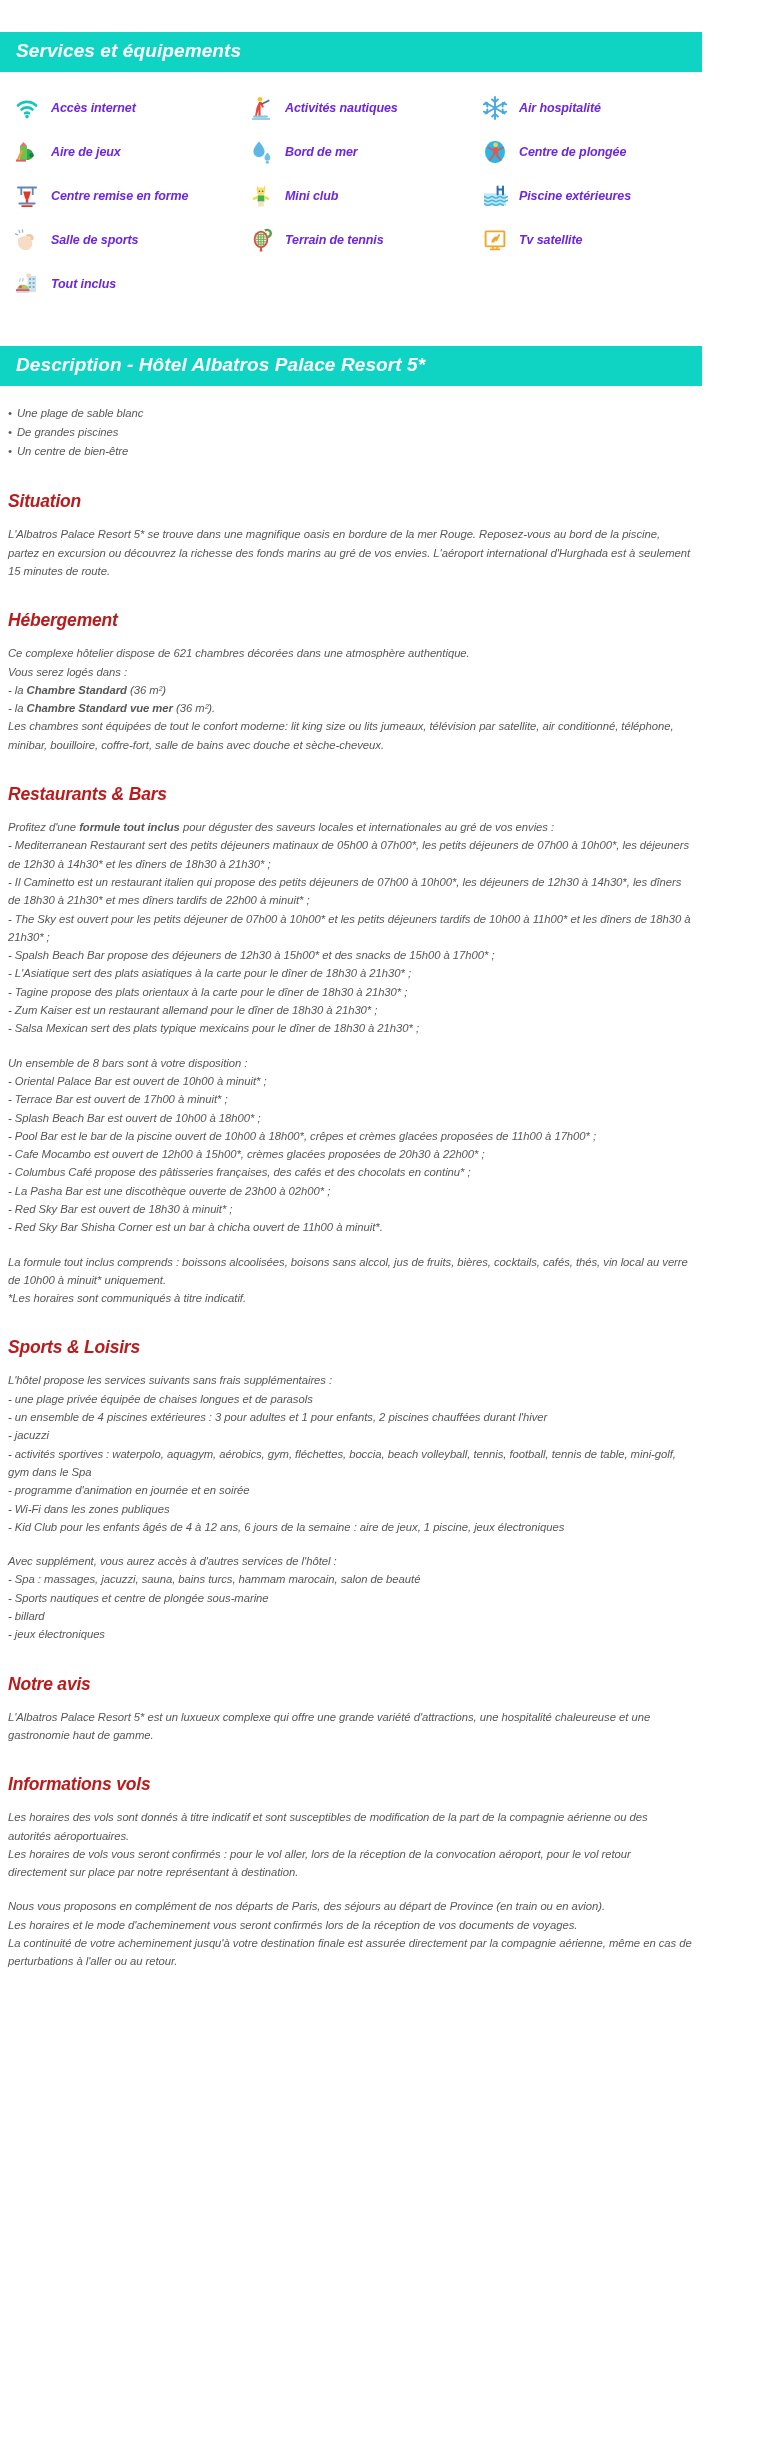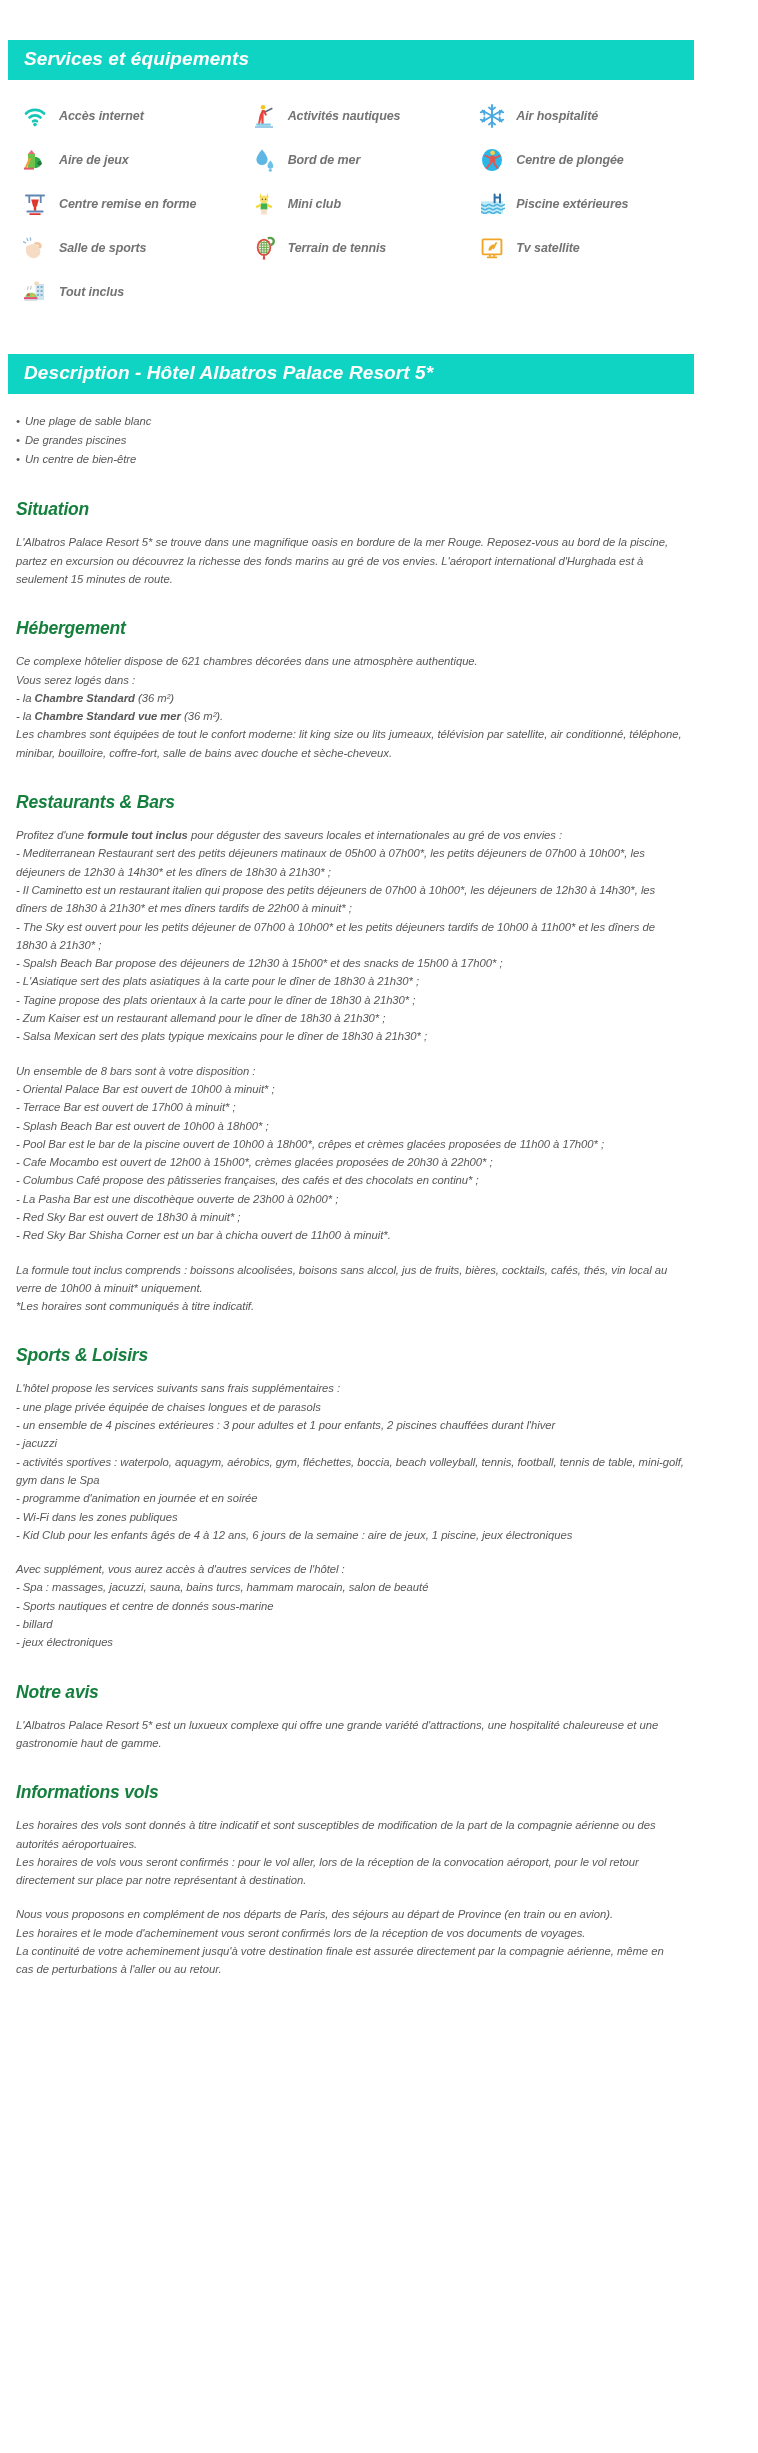--- a/index.html
+++ b/index.html
@@ -10,21 +10,21 @@
   }
   body {
     width: 758px;
     font-family: "Liberation Sans", sans-serif;
     color: #58585a;
     -webkit-font-smoothing: antialiased;
   }
   .page {
     width: 702px;
     box-sizing: border-box;
-    padding: 8px;
+    padding: 0;
     background: #ffffff;
   }
 
   
   .banner {
     background: #0fd4c4;
     color: #ffffff;
     font-style: italic;
     font-weight: 700;
     font-size: 19px;
@@ -57,21 +57,21 @@
     margin-right: 11px;
     display: flex;
     align-items: center;
     justify-content: center;
   }
   .service-icon svg { display: block; }
   .service-label {
     font-style: italic;
     font-weight: 700;
     font-size: 12.5px;
-    color: #737373;
+    color: #6d28d9;
     line-height: 1.15;
     letter-spacing: -0.1px;
   }
 
   
   .content { padding: 0 10px 0 8px; box-sizing: border-box; }
   p.txt, .bullets {
     font-style: italic;
     font-size: 11.3px;
     line-height: 1.62;
@@ -81,21 +81,21 @@
   }
   .bullets { list-style: none; padding: 0; margin: 18px 0 0 0; }
   .bullets li { padding-left: 9px; position: relative; line-height: 1.7; }
   .bullets li:before {
     content: "\2022";
     position: absolute;
     left: 0;
     top: 0;
   }
   h2.sec {
-    color: #15803d;
+    color: #b91c1c;
     font-style: italic;
     font-weight: 700;
     font-size: 17.5px;
     margin: 0;
     padding: 0;
     line-height: 1.2;
     letter-spacing: -0.2px;
   }
   .sec-wrap { margin-top: 30px; margin-bottom: 13px; }
   .gap { height: 16px; }
@@ -368,21 +368,21 @@
         <p class="txt">- programme d'animation en journée et en soirée</p>
         <p class="txt">- Wi-Fi dans les zones publiques</p>
         <p class="txt">- Kid Club pour les enfants âgés de 4 à 12 ans, 6 jours de la semaine : aire de jeux, 1 piscine, jeux électroniques</p>
       </div>
 
     <div class="gap"></div>
 
     <p class="txt">Avec supplément, vous aurez accès à d'autres services de l'hôtel :</p>
     <div id="sports-paid-lines">
         <p class="txt">- Spa : massages, jacuzzi, sauna, bains turcs, hammam marocain, salon de beauté</p>
-        <p class="txt">- Sports nautiques et centre de donnés sous-marine</p>
+        <p class="txt">- Sports nautiques et centre de plongée sous-marine</p>
         <p class="txt">- billard</p>
         <p class="txt">- jeux électroniques</p>
       </div>
 
     <div class="sec-wrap">
       <h2 class="sec">Notre avis</h2>
     </div>
     <p class="txt">L'Albatros Palace Resort 5* est un luxueux complexe qui offre une grande variété d'attractions, une hospitalité chaleureuse et une gastronomie haut de gamme.</p>
 
     <div class="sec-wrap">

